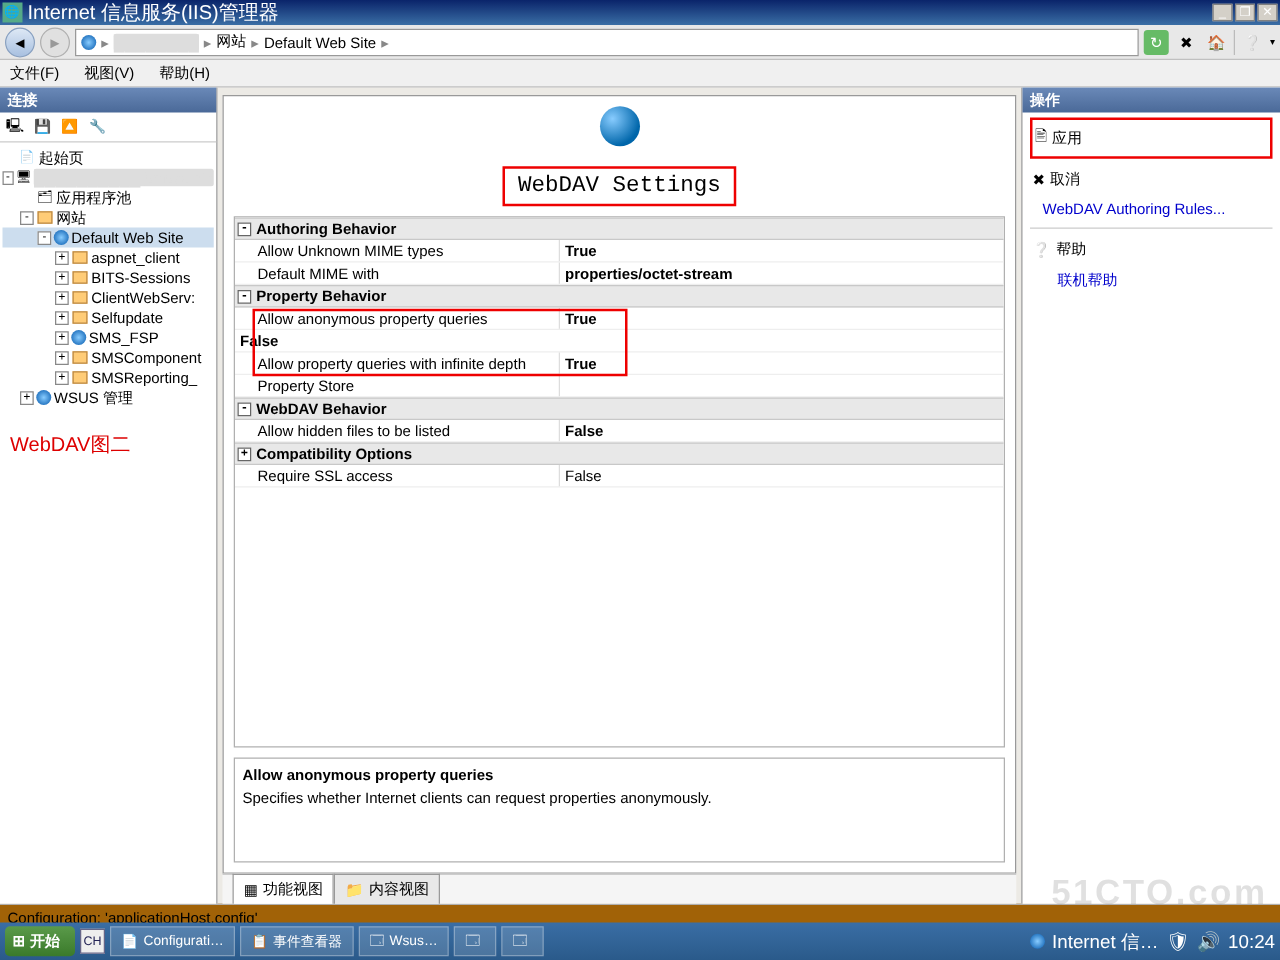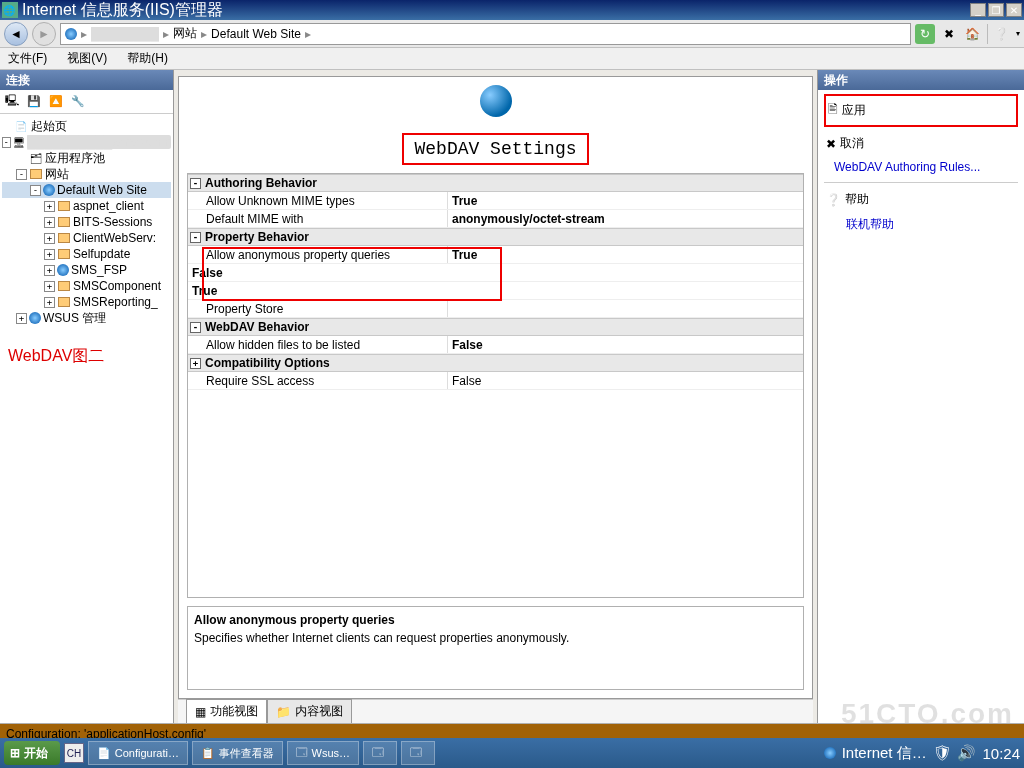--- a/index.html
+++ b/index.html
@@ -219,35 +219,36 @@
         <div class="pg-group">
             <span class="pg-exp">-</span>
             <span>Authoring Behavior</span>
           </div>
         <div class="pg-row">
             <div class="pg-label">Allow Unknown MIME types</div>
             <div class="pg-value bold">True</div>
           </div>
         <div class="pg-row">
             <div class="pg-label">Default MIME with</div>
-            <div class="pg-value bold">anonymously/octet-stream</div>
+            <div class="pg-value bold">properties/octet-stream</div>
           </div>
 
         <div class="pg-group">
             <span class="pg-exp">-</span>
             <span>Property Behavior</span>
           </div>
         <div class="pg-row">
             <div class="pg-label">Allow anonymous property queries</div>
             <div class="pg-value bold">True</div>
           </div>
         <div class="pg-row">
             <div class="pg-value bold">False</div>
           </div>
         <div class="pg-row">
+            <div class="pg-label" style="width:260px">Allow property queries with infinite depth</div>
             <div class="pg-value bold">True</div>
           </div>
         <div class="pg-row">
             <div class="pg-label">Property Store</div>
             <div class="pg-value"></div>
           </div>
 
         <div class="pg-group">
             <span class="pg-exp">-</span>
             <span>WebDAV Behavior</span>

